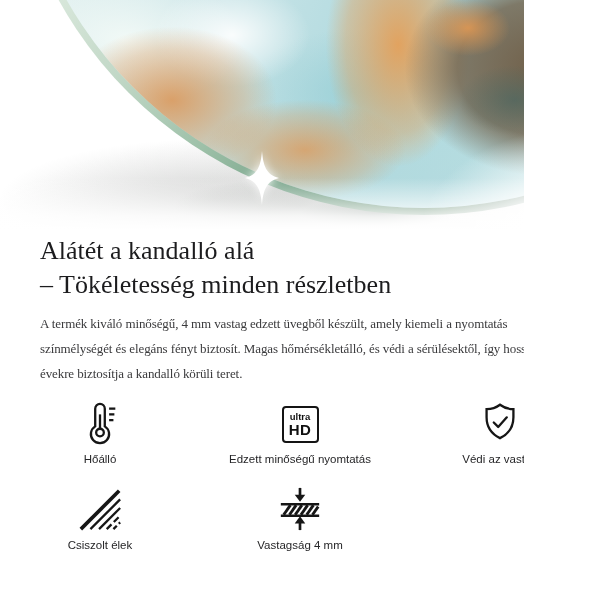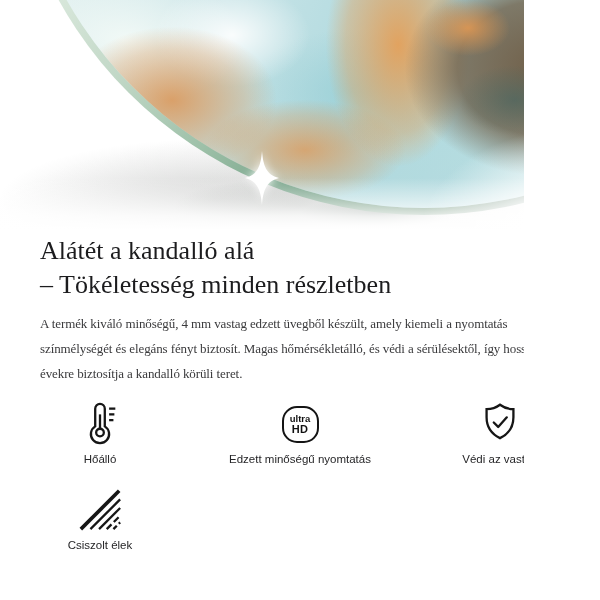--- a/index.html
+++ b/index.html
@@ -66,25 +66,25 @@
   
   .features { position:absolute; left:0; top:398px; width:600px;
     display:grid; grid-template-columns:repeat(3, 1fr); }
   .feature { height:86px; display:flex; flex-direction:column;
     align-items:center; justify-content:flex-start; }
   .icon-wrap { height:50px; display:flex; align-items:center; justify-content:center; }
   .feat-label { margin-top:5px; font-size:11.5px; color:#262628; }
 
   svg.ico { stroke:#161616; fill:none; stroke-width:2.4; }
 
-  .uhd { width:37px; height:37px; border:2.6px solid #141414; border-radius:15px;
+  .uhd { width:37px; height:37px; border:2.6px solid #141414; border-radius:4px;
     display:flex; flex-direction:column; align-items:center; justify-content:center;
     line-height:1; color:#111; margin-top:3px; }
   .uhd-top { font-size:9.5px; font-weight:700; }
-  .uhd-bottom { font-size:11px; font-weight:700; margin-top:1px; letter-spacing:0.3px; }
+  .uhd-bottom { font-size:15px; font-weight:700; margin-top:1px; letter-spacing:0.3px; }
 </style>
 </head>
 <body>
 
 <div class="page">
 
   <div class="photo">
     <div class="glass-shadow"></div>
     <div class="glass-rim"></div>
     <div class="marble"></div>
@@ -145,15 +145,36 @@
           <line x1="4" y1="45" x2="44" y2="5" stroke-width="3.8"></line>
           <line x1="14" y1="45" x2="45" y2="14"></line>
           <line x1="23" y1="45" x2="45" y2="23"></line>
           <line x1="31" y1="45" x2="45" y2="31" stroke-dasharray="7 3.5"></line>
           <line x1="38" y1="45" x2="45" y2="38" stroke-dasharray="5 3"></line>
         </svg>
       </div>
       <div class="feat-label">Csiszolt élek</div>
     </div>
 
+    <div class="feature">
+      <div class="icon-wrap">
+        <svg class="ico" width="46" height="46" viewBox="0 0 48 48">
+          <line x1="24" y1="2" x2="24" y2="10" stroke-width="2.8"></line>
+          <polygon points="18.5,9 29.5,9 24,16.5" fill="#161616" stroke="none"></polygon>
+          <line x1="4" y1="19" x2="44" y2="19" stroke-width="2.6"></line>
+          <line x1="4" y1="31" x2="44" y2="31" stroke-width="2.6"></line>
+          <g stroke-width="3">
+            <line x1="7" y1="30" x2="14" y2="20"></line>
+            <line x1="13" y1="30" x2="20" y2="20"></line>
+            <line x1="19" y1="30" x2="26" y2="20"></line>
+            <line x1="25" y1="30" x2="32" y2="20"></line>
+            <line x1="31" y1="30" x2="38" y2="20"></line>
+            <line x1="37" y1="30" x2="43" y2="21.5"></line>
+          </g>
+          <line x1="24" y1="46" x2="24" y2="38" stroke-width="2.8"></line>
+          <polygon points="18.5,39 29.5,39 24,31.5" fill="#161616" stroke="none"></polygon>
+        </svg>
+      </div>
+      <div class="feat-label">Vastagság 4 mm</div>
+    </div>
 
   </div>
 </div>
 
 </body></html>

